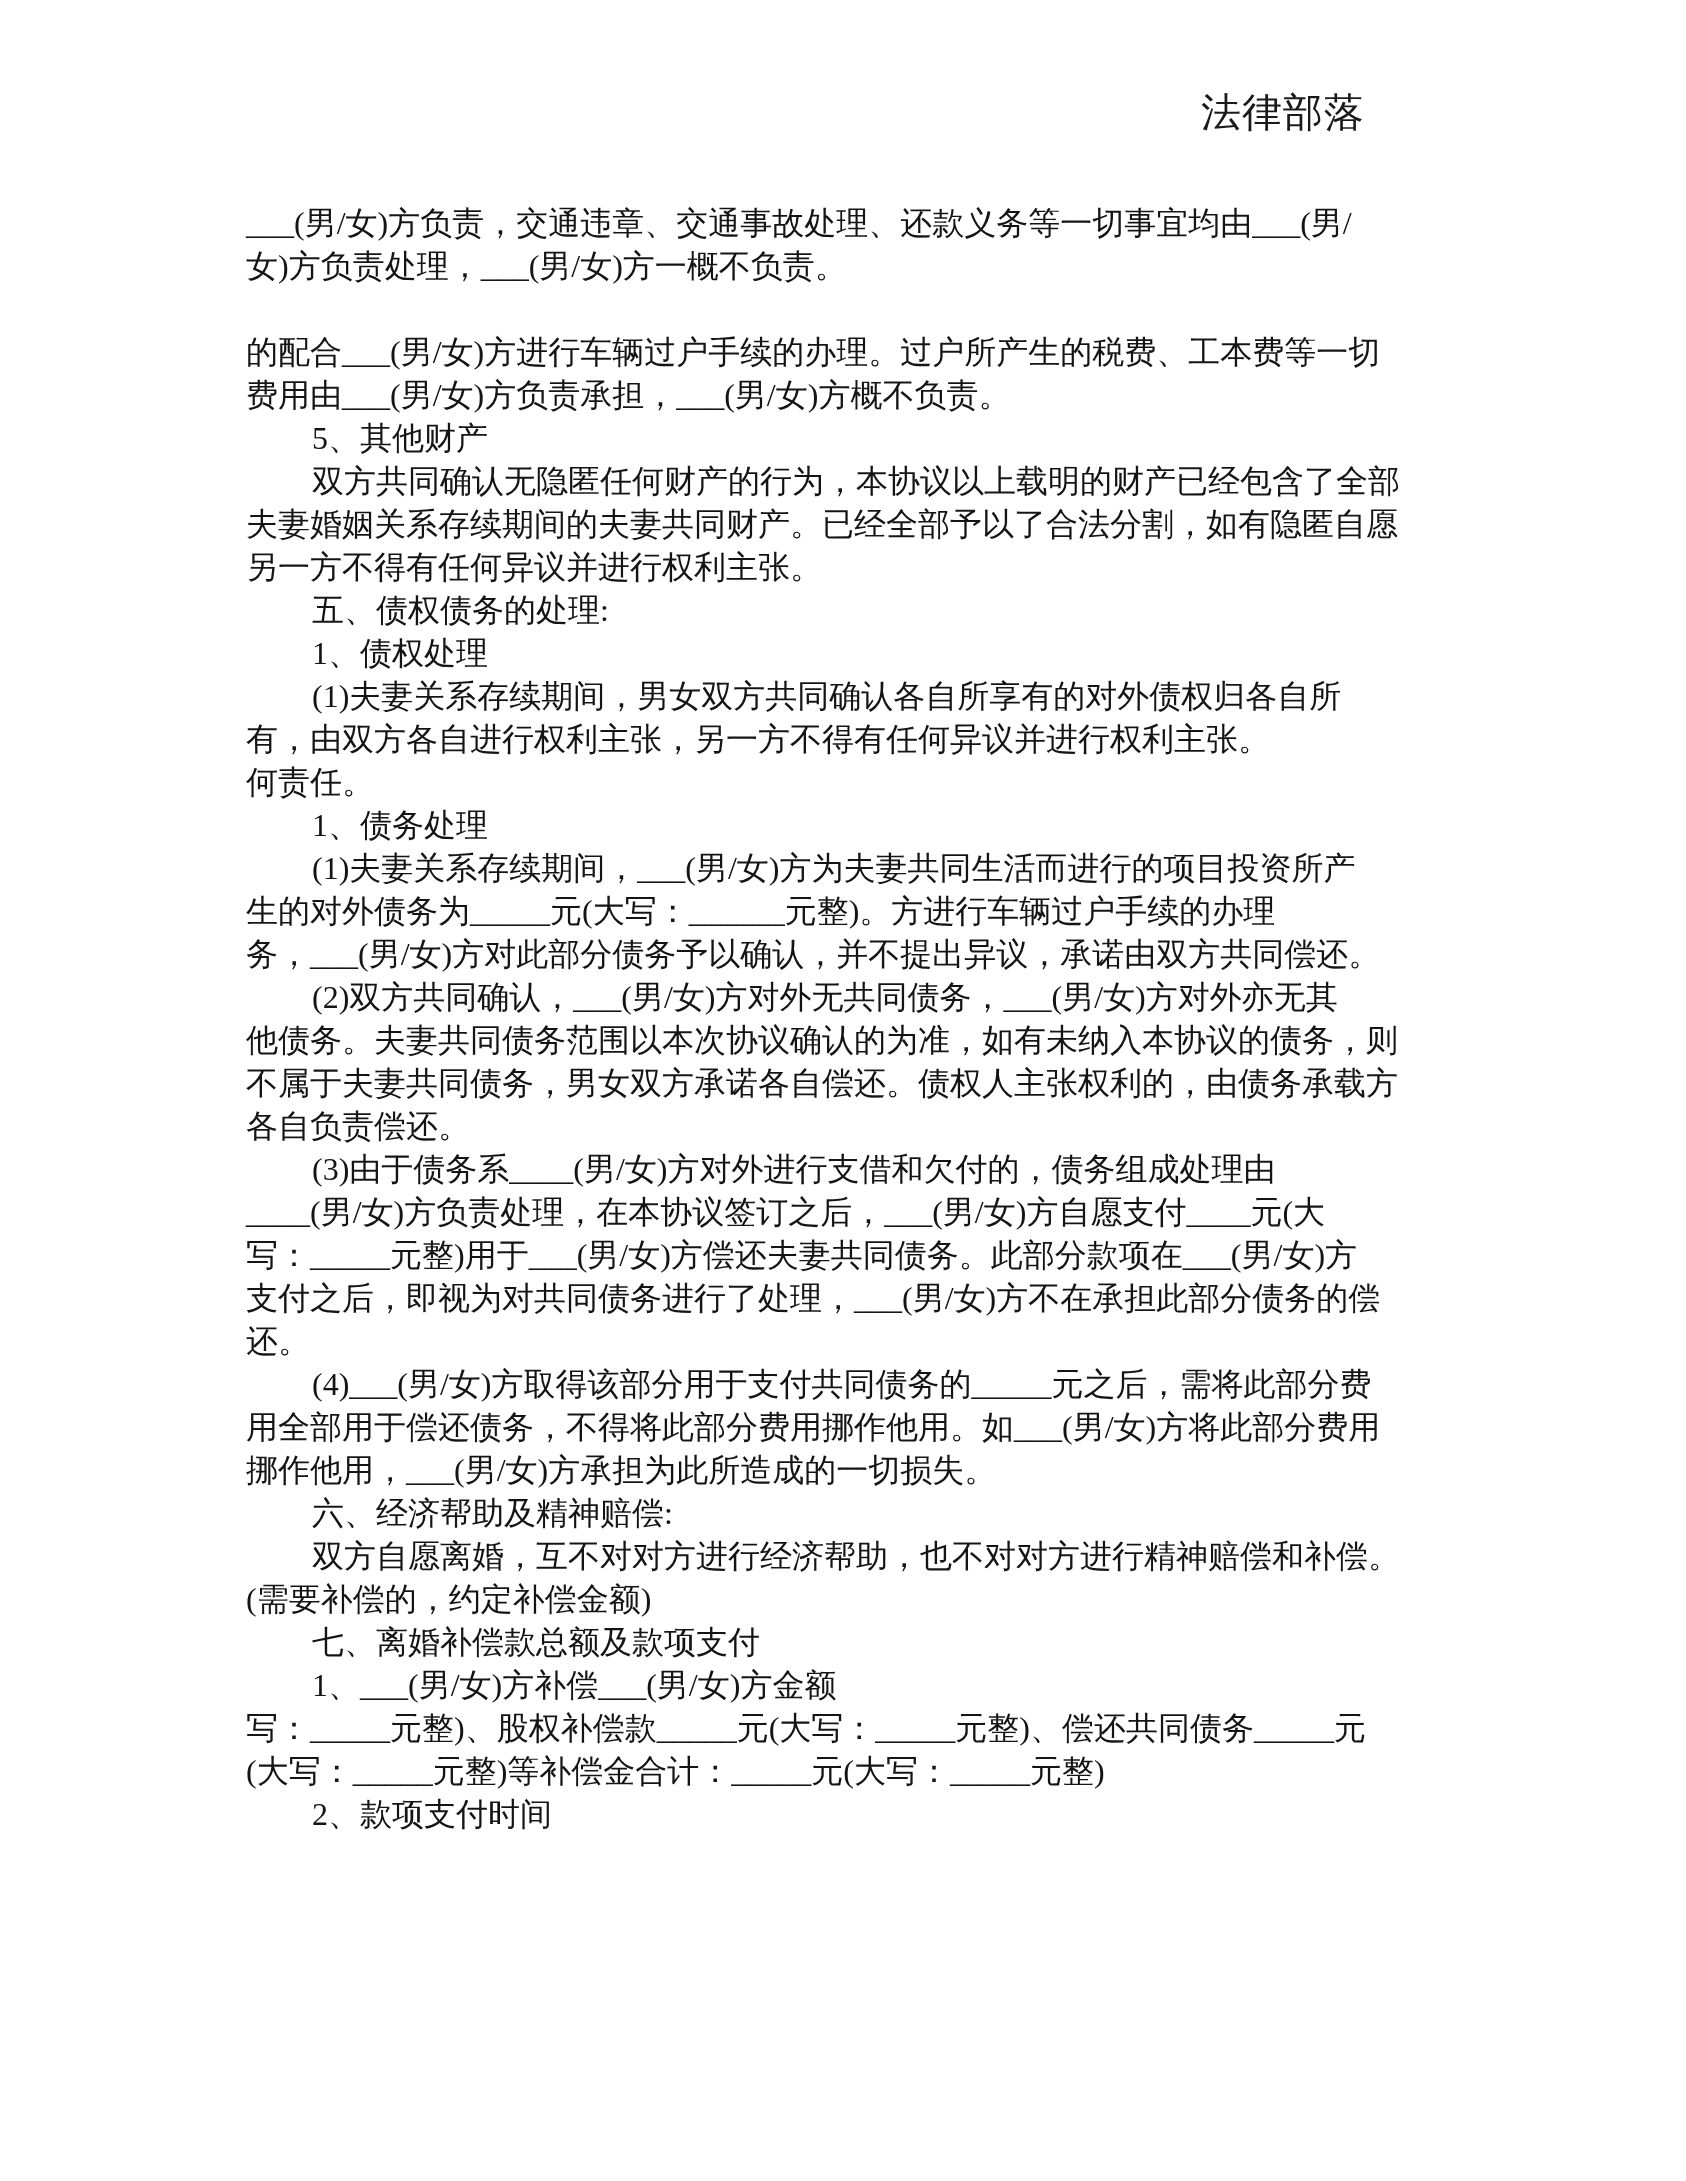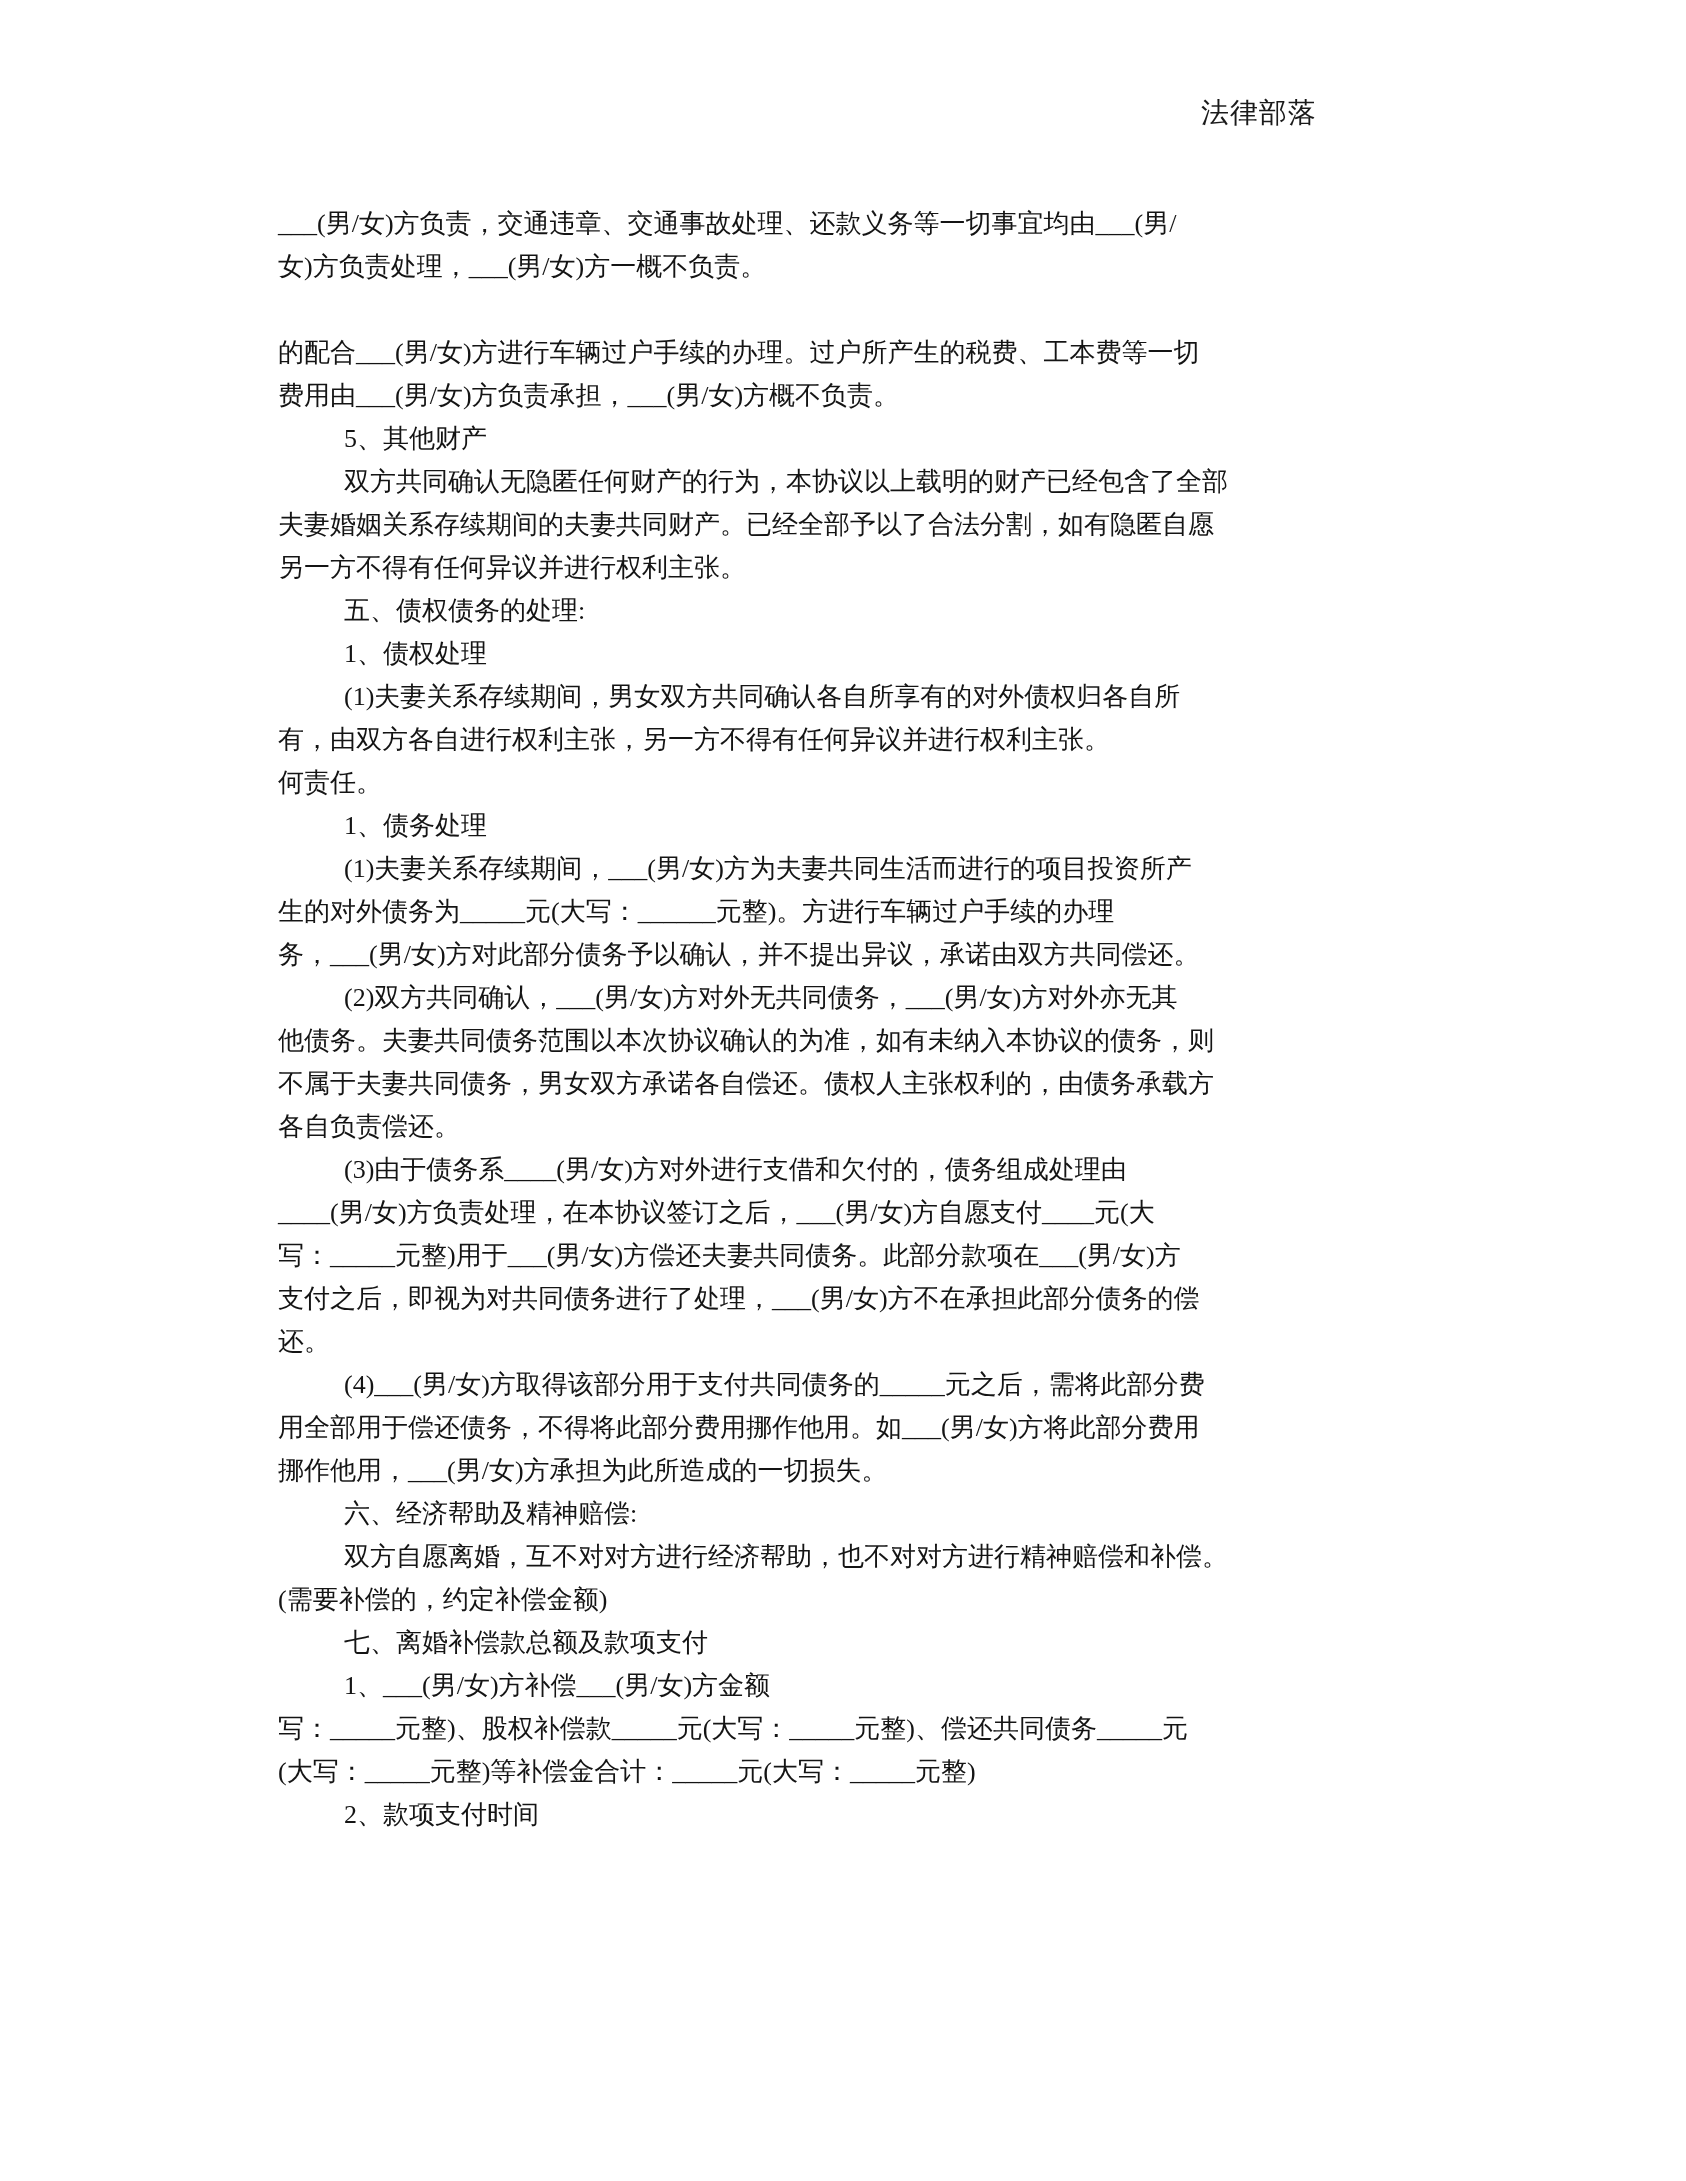--- a/index.html
+++ b/index.html
@@ -10,38 +10,37 @@
     height: 2182px;
     background: #ffffff;
     font-family: "Liberation Serif", "DejaVu Serif", serif;
     color: #141414;
     overflow: hidden;
   }
   .brand {
     position: absolute;
     top: 93px;
     left: 1201px;
-    font-size: 28px;
+    font-size: 40px;
     line-height: 40px;
     letter-spacing: 0.9px;
     color: #1a1a1a;
   }
   .doc {
     position: absolute;
     top: 202px;
     left: 246px;
     width: 1203px;
   }
   .line {
     height: 43px;
     line-height: 43px;
-    font-size: 26px;
+    font-size: 32px;
     white-space: nowrap;
     color: #141414;
-    margin-left: 32px;
   }
   .line.indent { padding-left: 66px; }
   .line.blank { height: 43px; }
 </style>
 </head>
 <body>
 
 <div class="page">
   <div class="brand">法律部落</div>
   <div class="doc">

